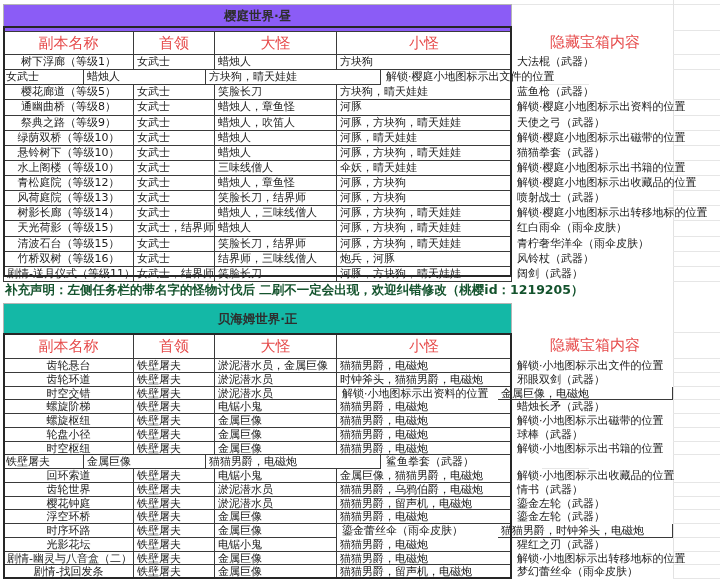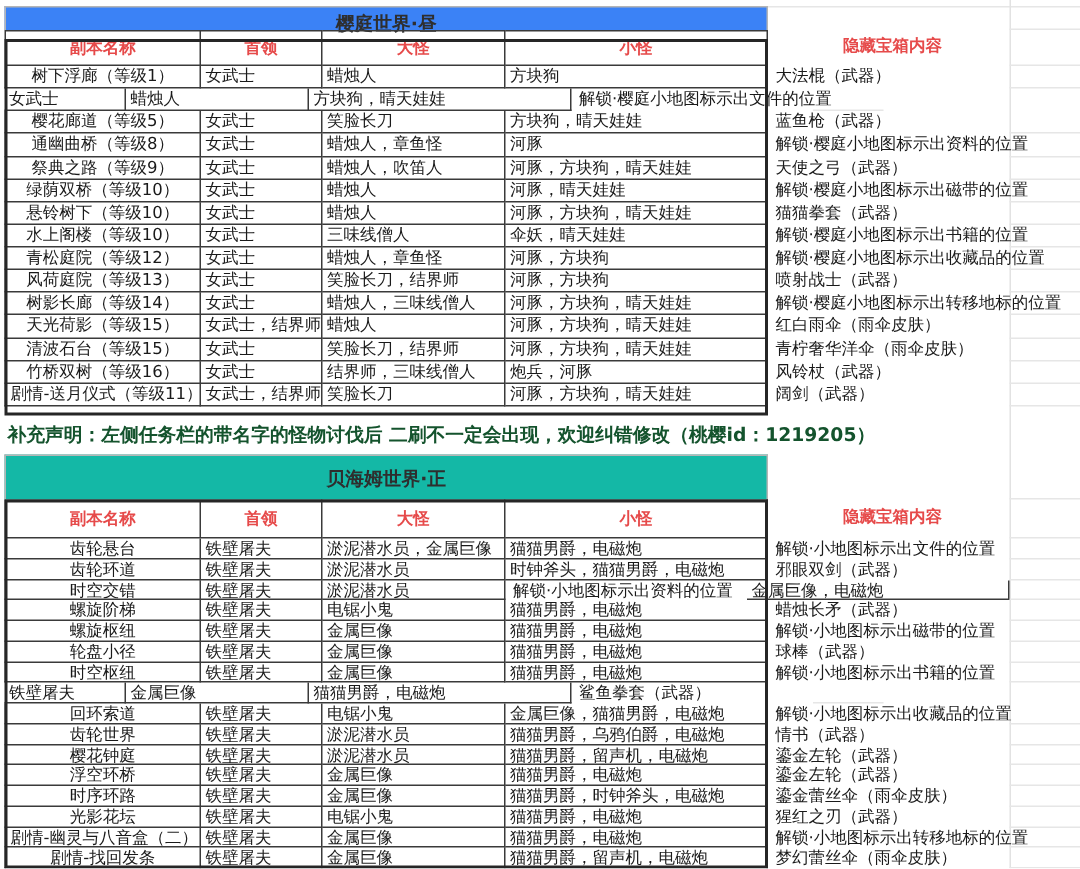--- a/index.html
+++ b/index.html
@@ -18,25 +18,25 @@
         border-right:1px solid #3a3a3a;border-bottom:1px solid #3a3a3a;}
   .c1{width:131px;text-align:center;border-left:1px solid #3a3a3a;}
   .c2{width:81px;}
   .c3{width:122px;}
   .c4{width:175px;}
   .c5{width:161px;border:none;overflow:visible;padding:0 0 0 5px;}
   .sliver{width:47px;border:none;border-bottom:1px solid #e6e6e6;}
 
   .title-cell{width:509px;box-sizing:border-box;text-align:center;font-weight:bold;
               font-size:12.5px;color:#2e2e2e;border:1px solid #b5b5b5;border-bottom:none;}
-  .t1 .title-cell{height:16px;line-height:21px;background:#3b82f6;}
+  .t1 .title-cell{height:27px;line-height:21px;background:#8b5cf6;}
   .t2 .title-cell{height:30px;line-height:29px;background:#14b8a6;}
   .title-gap{width:161px;}
 
-  .head-row .cell{border-top:1px solid #3a3a3a;font-weight:bold;font-size:11px;
+  .head-row .cell{border-top:1px solid #3a3a3a;font-weight:normal;font-size:15px;
                   color:#e64a4a;text-align:center;}
   .head-row .c5{border:none;}
   .t1 .head-row{height:24px;line-height:22px;}
   .t1 .head-row .cell{height:24px;}
   .t2 .head-row{height:26px;line-height:24px;}
   .t2 .head-row .cell{height:26px;}
 
   .t1 .rows .trow{height:15.133px;line-height:14.6px;}
   .t2 .rows .trow{height:13.75px;line-height:13.2px;}
 
@@ -302,22 +302,22 @@
           <div class="cell c2">铁壁屠夫</div>
           <div class="cell c3">金属巨像</div>
           <div class="cell c4">猫猫男爵，电磁炮</div>
           <div class="cell c5">鎏金左轮（武器）</div>
           <div class="sliver"></div>
         </div>
         <div class="trow">
           <div class="cell c1">时序环路</div>
           <div class="cell c2">铁壁屠夫</div>
           <div class="cell c3">金属巨像</div>
+          <div class="cell c5">鎏金蕾丝伞（雨伞皮肤）</div>
           <div class="cell c4">猫猫男爵，时钟斧头，电磁炮</div>
-          <div class="cell c5">鎏金蕾丝伞（雨伞皮肤）</div>
           <div class="sliver"></div>
         </div>
         <div class="trow">
           <div class="cell c1">光影花坛</div>
           <div class="cell c2">铁壁屠夫</div>
           <div class="cell c3">电锯小鬼</div>
           <div class="cell c4">猫猫男爵，电磁炮</div>
           <div class="cell c5">猩红之刃（武器）</div>
           <div class="sliver"></div>
         </div>

